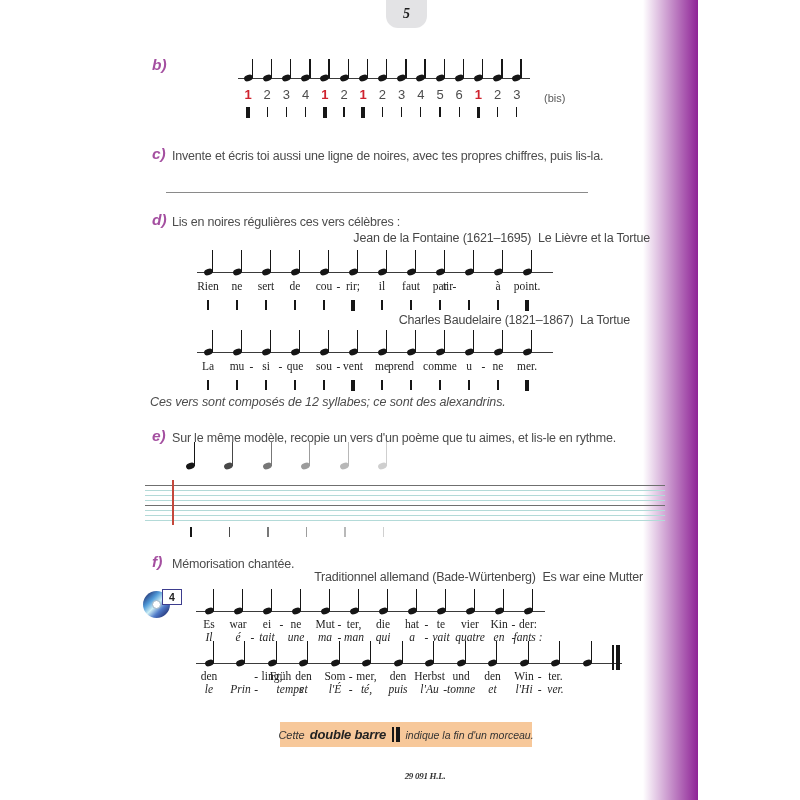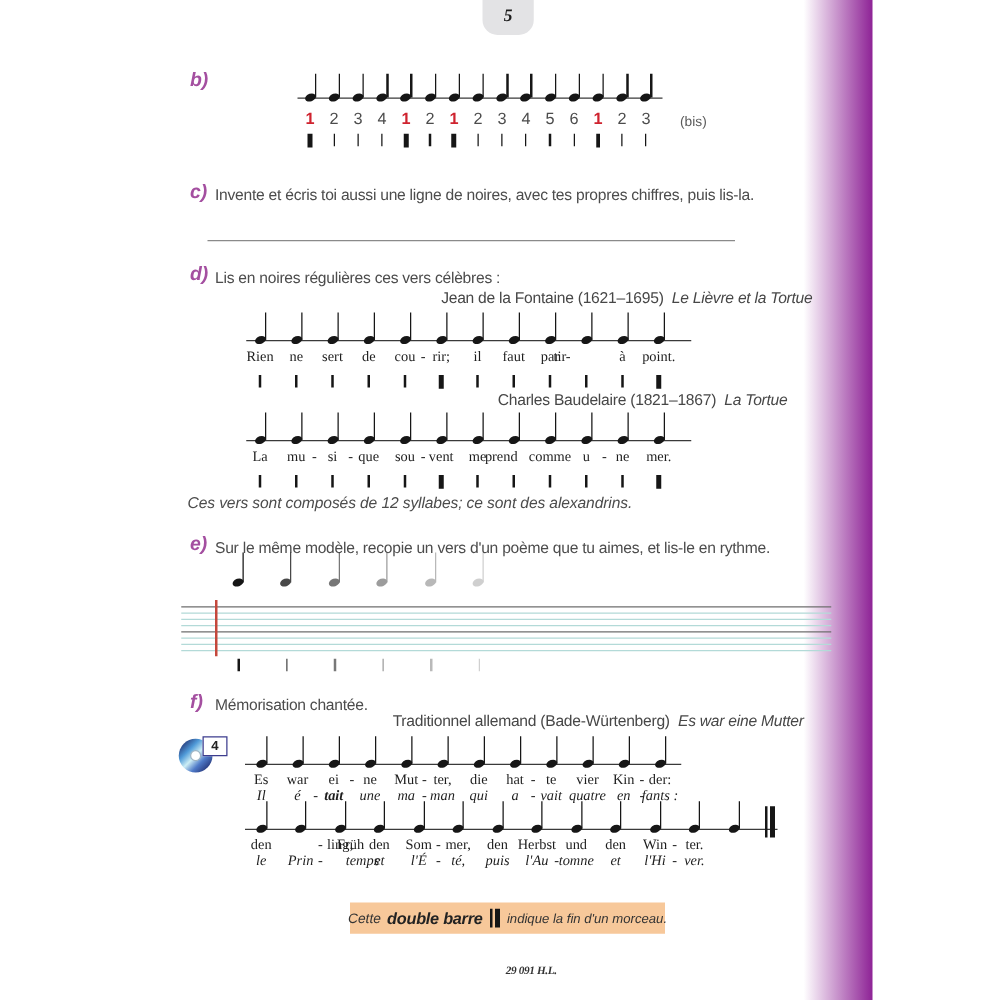--- a/index.html
+++ b/index.html
@@ -16,21 +16,21 @@
     border-radius:0 0 12px 12px;display:flex;align-items:center;justify-content:center;}
   .page-badge span{font-family:"Liberation Serif",serif;font-style:italic;font-weight:700;
     font-size:14px;color:#1c1c1c;}
   
   .sec-label{position:absolute;font-style:italic;font-weight:600;font-size:15.5px;
     color:var(--accent,#a44fa0);}
   .sec-text{position:absolute;font-size:12.5px;letter-spacing:-0.2px;color:var(--text,#4c4c4c);
     white-space:nowrap;}
   .attr{position:absolute;font-size:12.5px;letter-spacing:-0.2px;color:#474747;text-align:right;
     white-space:nowrap;}
-  .attr .title{font-style:italic;text-align:right;}
+  .attr .title{text-align:right;}
   .note-italic{position:absolute;font-size:12.5px;font-style:italic;letter-spacing:-0.1px;
     color:#4c4c4c;white-space:nowrap;}
   .writing-rule{position:absolute;height:1px;background:#8a8a8a;}
   
   .music-line{position:absolute;left:0;top:0;width:800px;height:0;}
   .bline{position:absolute;height:1.2px;background:#3a3a3a;}
   .note{position:absolute;width:10px;color:#161616;}
   .note::before{content:'';position:absolute;right:0.6px;top:0;width:1.4px;height:calc(100% - 3px);
     background:currentColor;}
   .note::after{content:'';position:absolute;left:0;bottom:0;width:9px;height:6.4px;
@@ -274,21 +274,21 @@
     <div class="note" style="left: 204.5px; top: 589px; height: 25.4px;"></div>
     <span class="lyr" style="left: 209px; top: 618px;">Es</span>
     <span class="lyr fr" style="left: 209px; top: 631px;">Il</span>
     <div class="note" style="left: 233.5px; top: 589px; height: 25.4px;"></div>
     <span class="lyr" style="left: 238px; top: 618px;">war</span>
     <span class="lyr fr" style="left: 238px; top: 631px;">é</span>
     <span class="lyr fr" style="left: 252.5px; top: 631px;">-</span>
     <div class="note" style="left: 262.5px; top: 589px; height: 25.4px;"></div>
     <span class="lyr" style="left: 267px; top: 618px;">ei</span>
     <span class="lyr" style="left: 281.5px; top: 618px;">-</span>
-    <span class="lyr fr" style="left: 267px; top: 631px; font-weight: bold;">tait</span>
+    <span class="lyr fr" style="left: 267px; top: 631px;">tait</span>
     <div class="note" style="left: 291.5px; top: 589px; height: 25.4px;"></div>
     <span class="lyr" style="left: 296px; top: 618px;">ne</span>
     <span class="lyr fr" style="left: 296px; top: 631px;">une</span>
     <div class="note" style="left: 320.5px; top: 589px; height: 25.4px;"></div>
     <span class="lyr" style="left: 325px; top: 618px;">Mut</span>
     <span class="lyr" style="left: 339.5px; top: 618px;">-</span>
     <span class="lyr fr" style="left: 325px; top: 631px;">ma</span>
     <span class="lyr fr" style="left: 339.5px; top: 631px;">-</span>
     <div class="note" style="left: 349.5px; top: 589px; height: 25.4px;"></div>
     <span class="lyr" style="left: 354px; top: 618px;">ter,</span>

